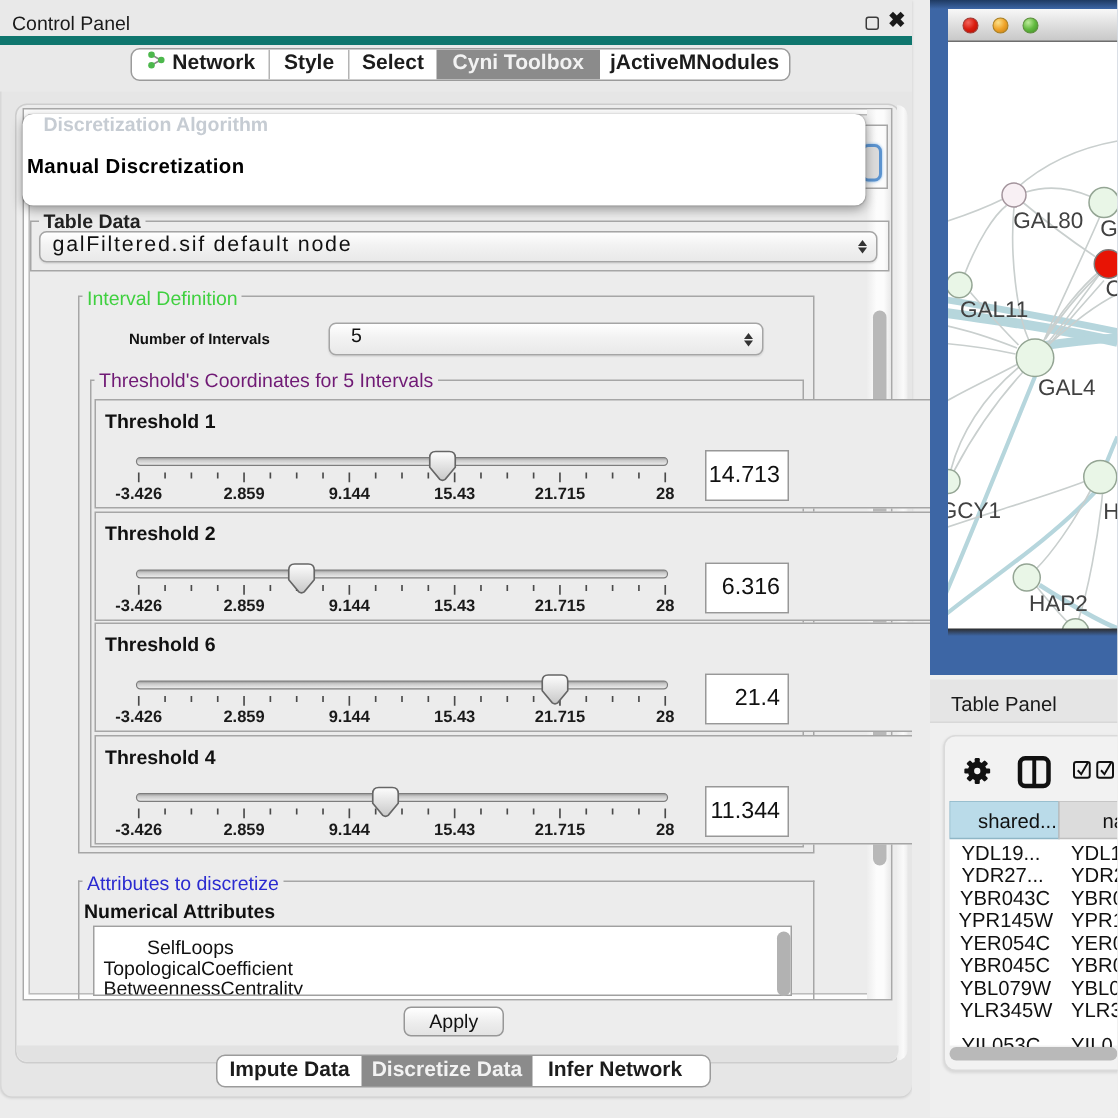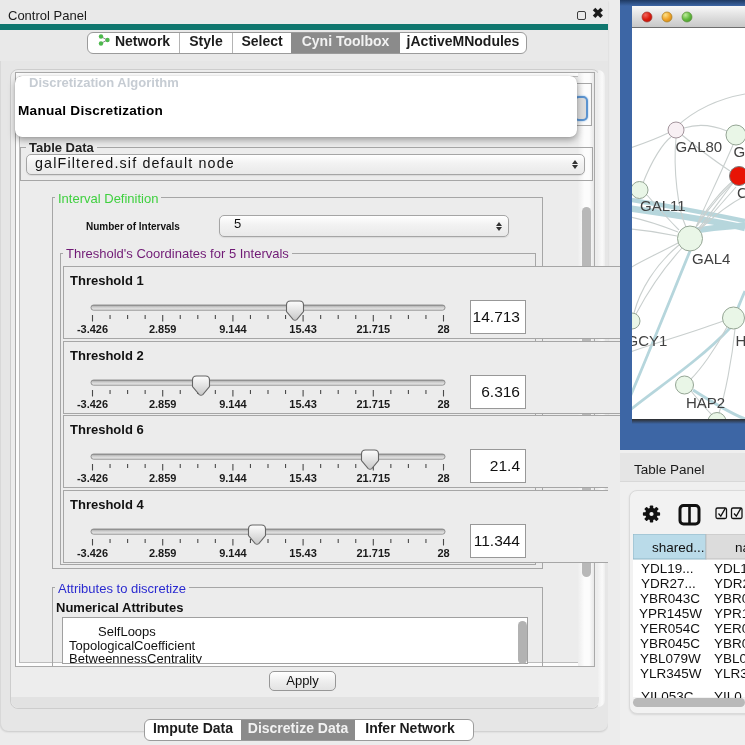--- a/index.html
+++ b/index.html
@@ -48,21 +48,21 @@
   .thbox .tt { position:absolute; left:6px; top:6px; font-size:13px; font-weight:bold; }
   .thval { position:absolute; left:406px; top:33px; width:56px; height:34px; border:1.4px solid #989898; background:#fff; font-size:15.5px; text-align:right; line-height:31px; padding-right:5px; }
 
   
   #numlist { left:62px; top:617px; width:466px; height:47px; background:#fff; border:1px solid #a0a0a0; overflow:hidden; font-size:13px; }
   #numlist div { padding-left:6px; height:13.5px; line-height:13.5px; } #numlist div:first-child { margin-top:7px;padding-left:35px; }
   #listsb { left:517.5px; top:621px; width:9.5px; height:43px; background:#b2b2b2; border-radius:5px; }
 
   #applybtn { left:269px; top:671px; width:67px; height:20px; border:1px solid #979797; border-radius:5px; background:linear-gradient(#ffffff,#ededed 55%,#e3e3e3); font-size:13px; text-align:center; line-height:18px; color:#111; }
 
-  #bottabs { left:144px; top:703px; width:330px; height:22px;margin-top:16px; }
+  #bottabs { left:144px; top:703px; width:330px; height:22px; }
 
   
   #popup { left:15px; top:76px; width:562px; height:60.5px; background:#fff; border-radius:7px; box-shadow:0 3px 7px rgba(0,0,0,.35), 0 0 1px rgba(0,0,0,.25); }
   #popup .ph { position:absolute; left:0; right:0; top:12.5px; text-align:center; font-size:14.2px; color:#b3b3b3; }
   #popup .i1 { position:absolute; left:3px; top:26.5px; font-size:13.6px; letter-spacing:0.25px; font-weight:bold; color:#000; }
   #popup .i2 { position:absolute; left:3px; top:41.5px; font-size:13.6px; letter-spacing:0.25px; color:#111; }
   #ghostlbl { left:29px; top:75px; font-size:13px; font-weight:bold; color:#c6ccd3; z-index:5; }
 
   
   #netwin { left:612px; top:0; width:133px; height:450px; }

